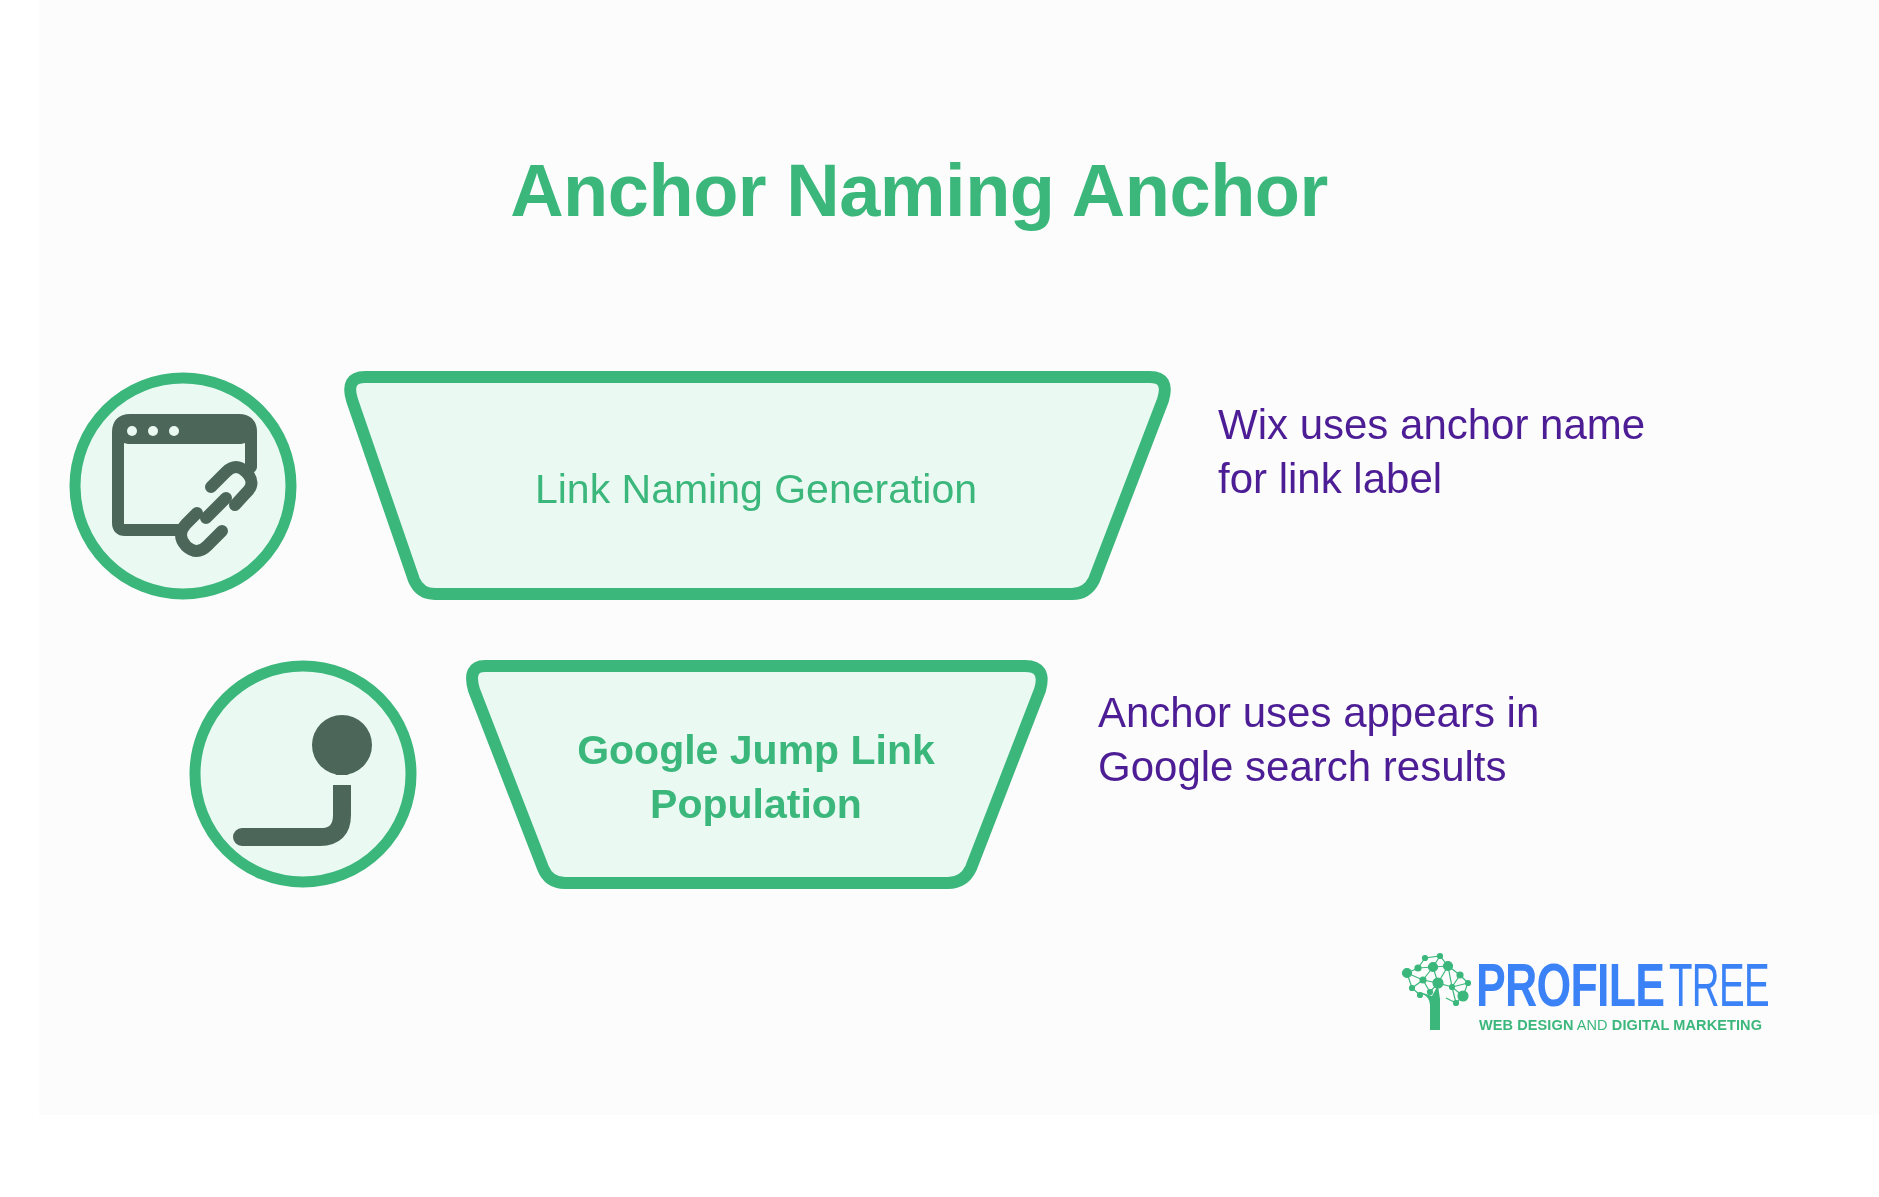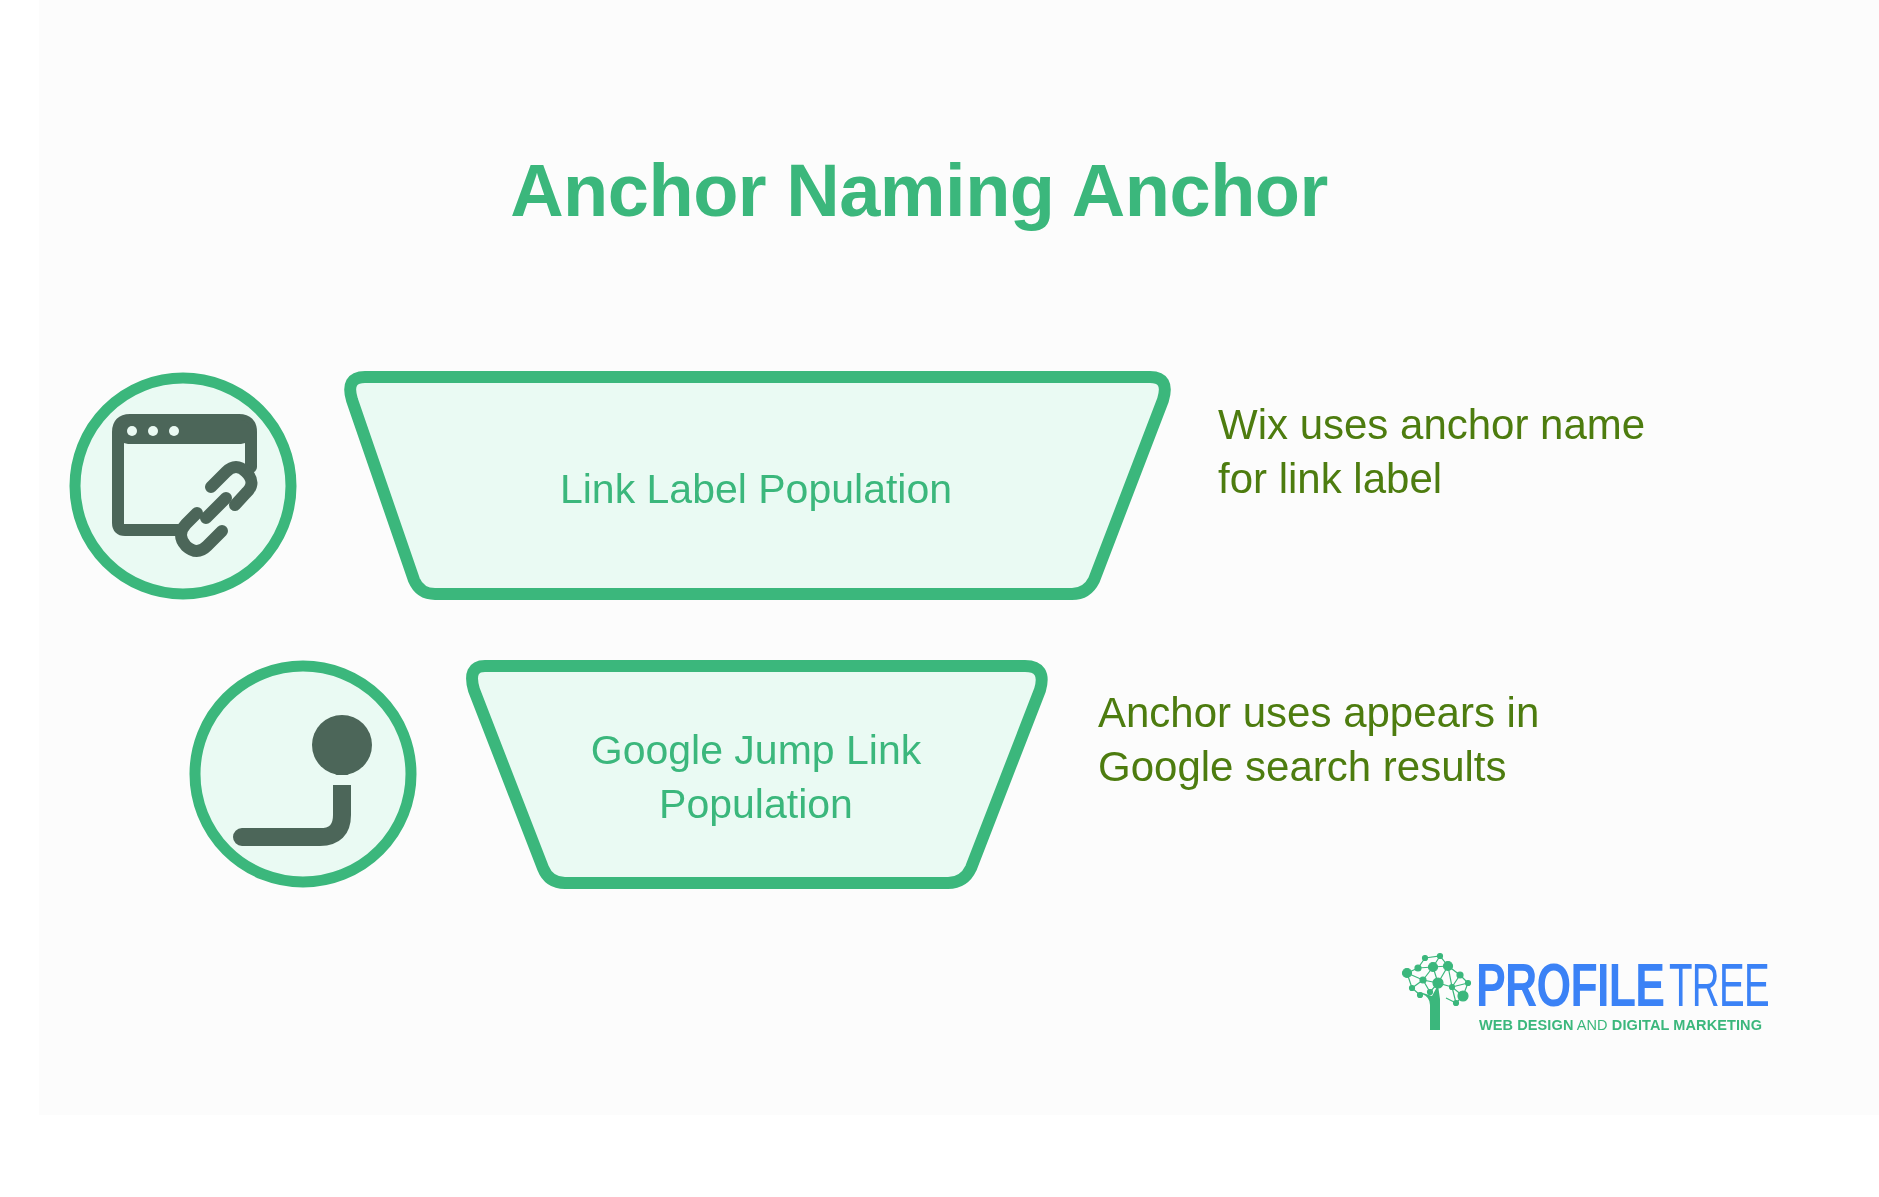--- a/index.html
+++ b/index.html
@@ -41,21 +41,21 @@
       text-align: center;
       color: #3bb77c;
       font-size: 41px;
       line-height: 54px;
       display: flex;
       align-items: center;
       justify-content: center;
     }
     .desc {
       position: absolute;
-      color: #4d7c0f;
+      color: #4c1d95;
       font-size: 42px;
       line-height: 54px;
       white-space: pre-line;
     }
     .logo-word {
       position: absolute;
       left: 1476px;
       top: 952px;
       font-size: 62px;
       line-height: 66px;
@@ -162,27 +162,27 @@
     <circle cx="1412" cy="988" r="2.5"></circle>
     <circle cx="1463" cy="996" r="5"></circle>
     <circle cx="1456" cy="1003" r="2.5"></circle>
     <circle cx="1420" cy="995" r="2.5"></circle>
     <circle cx="1430" cy="992" r="2.5"></circle>
     <path d="M 1430 1030 L 1430 1005 Q 1430 997 1422 994 L 1420 992 L 1432 996 L 1438 985 L 1440 999 L 1440 1030 Z" stroke="none"></path>
   </g>
 </svg>
 
 <div class="stage-label" style="left:414px; top:455px; width:684px; height:68px;">
-  <span>Link Label Population</span>
+  <span>Link Naming Generation</span>
 </div>
 
 <div class="desc" style="left:1218px; top:398px; width:520px;">Wix uses anchor name
 for link label</div>
 
-<div class="stage-label" style="left:500px; top:716px; width:512px; height:122px; white-space:pre-line;">
+<div class="stage-label" style="left:500px; top:716px; width:512px; height:122px; white-space:pre-line;font-weight:bold;">
   <span>Google Jump Link
 Population</span>
 </div>
 
 <div class="desc" style="left:1098px; top:686px; width:560px;">Anchor uses appears in
 Google search results</div>
 
 <div class="logo-word">
   <span class="strong">PROFILE</span><span class="light">TREE</span>
 </div>

